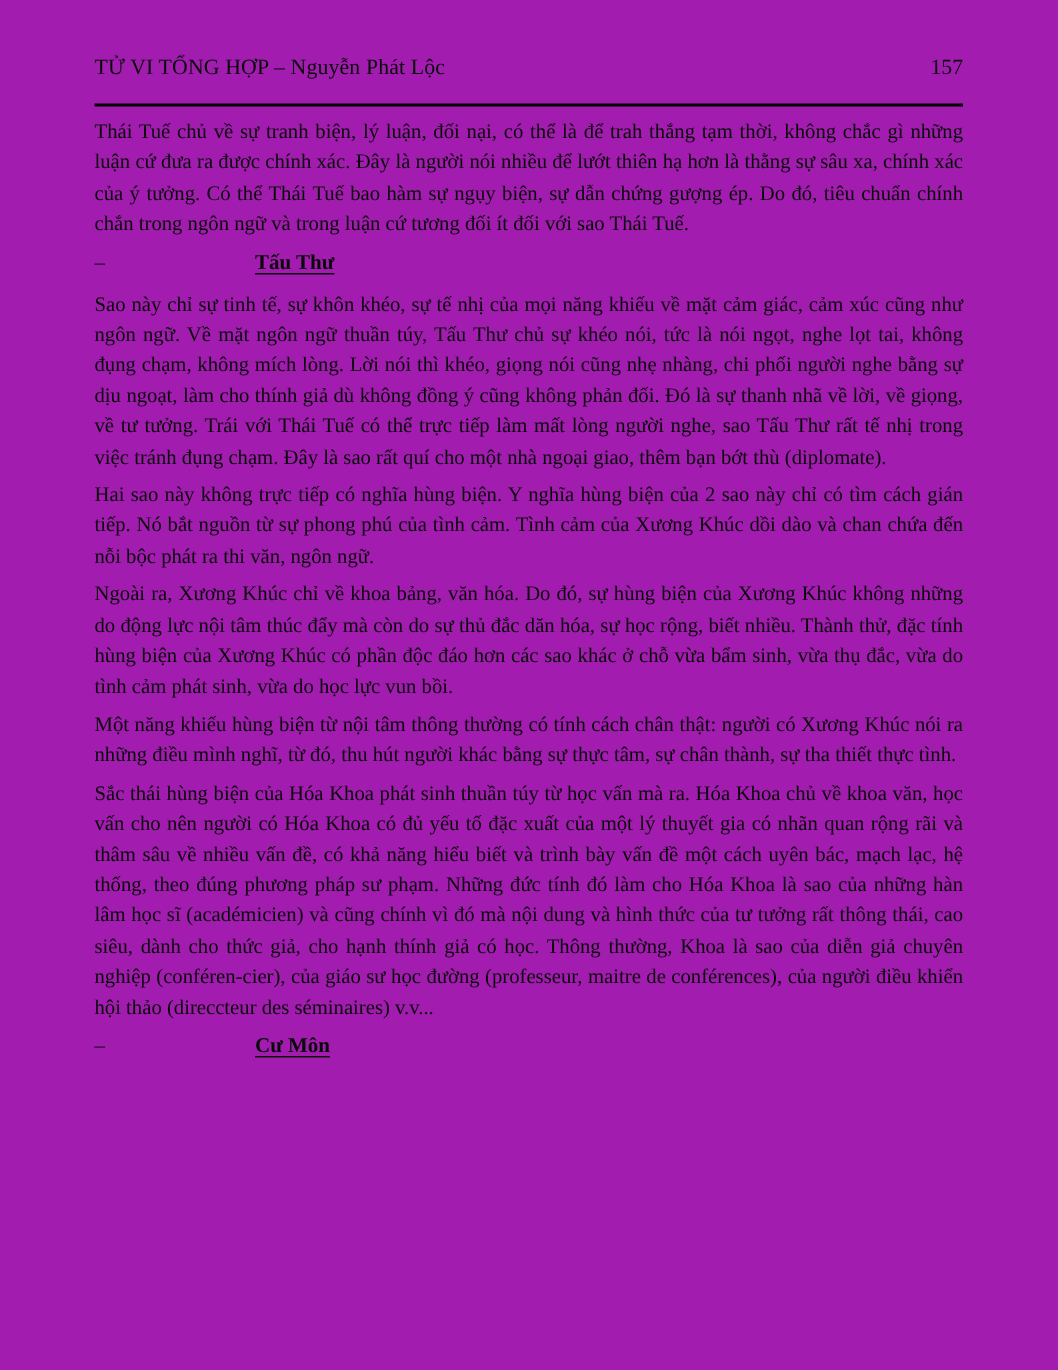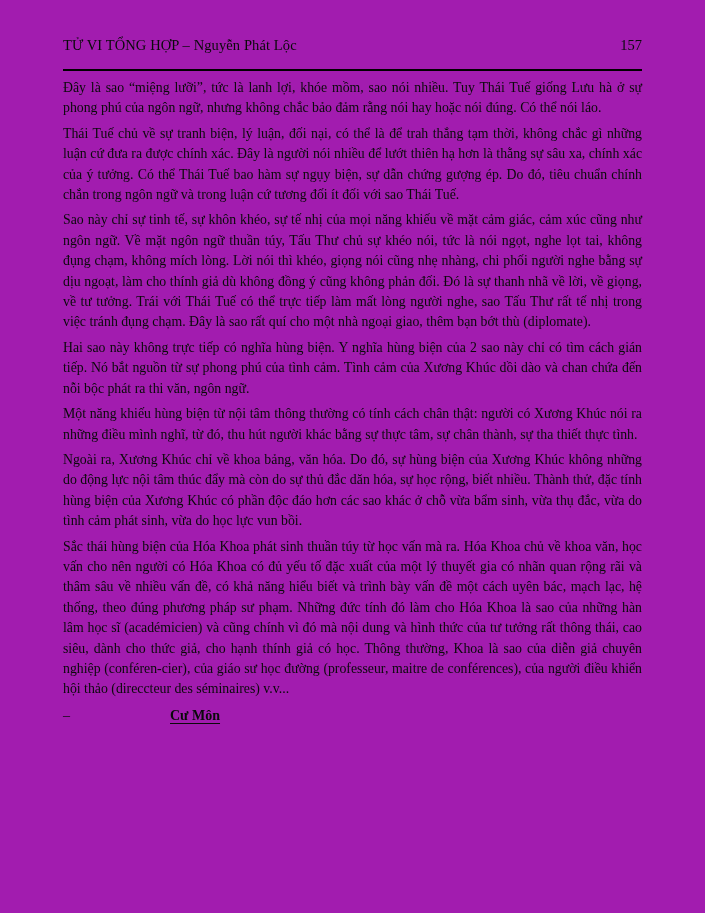--- a/index.html
+++ b/index.html
@@ -60,33 +60,35 @@
 
 <div class="page">
 
   <div class="page-header">
     <span class="running-title">TỬ VI TỔNG HỢP – Nguyễn Phát Lộc</span>
     <span class="page-number">157</span>
   </div>
 
   <div class="header-rule"></div>
 
-  <p class="body-para">Đây là sao “miệng lưỡi”, tức là lanh lợi, khóe mồm, sao nói nhiều. Tuy Thái Tuế giống Lưu hà ở sự phong phú của ngôn ngữ, nhưng không chắc bảo đảm rằng nói hay hoặc nói đúng. Có thể nói láo.</p>
 
   <p class="body-para">Thái Tuế chủ về sự tranh biện, lý luận, đối nại, có thể là để trah thắng tạm thời, không chắc gì những luận cứ đưa ra được chính xác. Đây là người nói nhiều để lướt thiên hạ hơn là thằng sự sâu xa, chính xác của ý tưởng. Có thể Thái Tuế bao hàm sự ngụy biện, sự dẫn chứng gượng ép. Do đó, tiêu chuẩn chính chắn trong ngôn ngữ và trong luận cứ tương đối ít đối với sao Thái Tuế.</p>
 
+  <div class="section-heading">
+    <span class="dash">–</span><span class="heading-text">Tấu Thư</span>
+  </div>
 
   <p class="body-para">Sao này chỉ sự tinh tế, sự khôn khéo, sự tế nhị của mọi năng khiếu về mặt cảm giác, cảm xúc cũng như ngôn ngữ. Về mặt ngôn ngữ thuần túy, Tấu Thư chủ sự khéo nói, tức là nói ngọt, nghe lọt tai, không đụng chạm, không mích lòng. Lời nói thì khéo, giọng nói cũng nhẹ nhàng, chi phối người nghe bằng sự dịu ngoạt, làm cho thính giả dù không đồng ý cũng không phản đối. Đó là sự thanh nhã về lời, về giọng, về tư tưởng. Trái với Thái Tuế có thể trực tiếp làm mất lòng người nghe, sao Tấu Thư rất tế nhị trong việc tránh đụng chạm. Đây là sao rất quí cho một nhà ngoại giao, thêm bạn bớt thù (diplomate).</p>
 
 
   <p class="body-para">Hai sao này không trực tiếp có nghĩa hùng biện. Y nghĩa hùng biện của 2 sao này chỉ có tìm cách gián tiếp. Nó bắt nguồn từ sự phong phú của tình cảm. Tình cảm của Xương Khúc dồi dào và chan chứa đến nỗi bộc phát ra thi văn, ngôn ngữ.</p>
 
+  <p class="body-para">Ngoài ra, Xương Khúc chỉ về khoa bảng, văn hóa. Do đó, sự hùng biện của Xương Khúc không những do động lực nội tâm thúc đẩy mà còn do sự thủ đắc dăn hóa, sự học rộng, biết nhiều. Thành thử, đặc tính hùng biện của Xương Khúc có phần độc đáo hơn các sao khác ở chỗ vừa bẩm sinh, vừa thụ đắc, vừa do tình cảm phát sinh, vừa do học lực vun bồi.</p>
+
   <p class="body-para">Một năng khiếu hùng biện từ nội tâm thông thường có tính cách chân thật: người có Xương Khúc nói ra những điều mình nghĩ, từ đó, thu hút người khác bằng sự thực tâm, sự chân thành, sự tha thiết thực tình.</p>
-
-  <p class="body-para">Ngoài ra, Xương Khúc chỉ về khoa bảng, văn hóa. Do đó, sự hùng biện của Xương Khúc không những do động lực nội tâm thúc đẩy mà còn do sự thủ đắc dăn hóa, sự học rộng, biết nhiều. Thành thử, đặc tính hùng biện của Xương Khúc có phần độc đáo hơn các sao khác ở chỗ vừa bẩm sinh, vừa thụ đắc, vừa do tình cảm phát sinh, vừa do học lực vun bồi.</p>
 
 
   <p class="body-para">Sắc thái hùng biện của Hóa Khoa phát sinh thuần túy từ học vấn mà ra. Hóa Khoa chủ về khoa văn, học vấn cho nên người có Hóa Khoa có đủ yếu tố đặc xuất của một lý thuyết gia có nhãn quan rộng rãi và thâm sâu về nhiều vấn đề, có khả năng hiểu biết và trình bày vấn đề một cách uyên bác, mạch lạc, hệ thống, theo đúng phương pháp sư phạm. Những đức tính đó làm cho Hóa Khoa là sao của những hàn lâm học sĩ (académicien) và cũng chính vì đó mà nội dung và hình thức của tư tưởng rất thông thái, cao siêu, dành cho thức giả, cho hạnh thính giả có học. Thông thường, Khoa là sao của diễn giả chuyên nghiệp (conféren-cier), của giáo sư học đường (professeur, maitre de conférences), của người điều khiển hội thảo (direccteur des séminaires) v.v...</p>
 
   <div class="section-heading">
     <span class="dash">–</span><span class="heading-text">Cư Môn</span>
   </div>
 
 
 </div>

